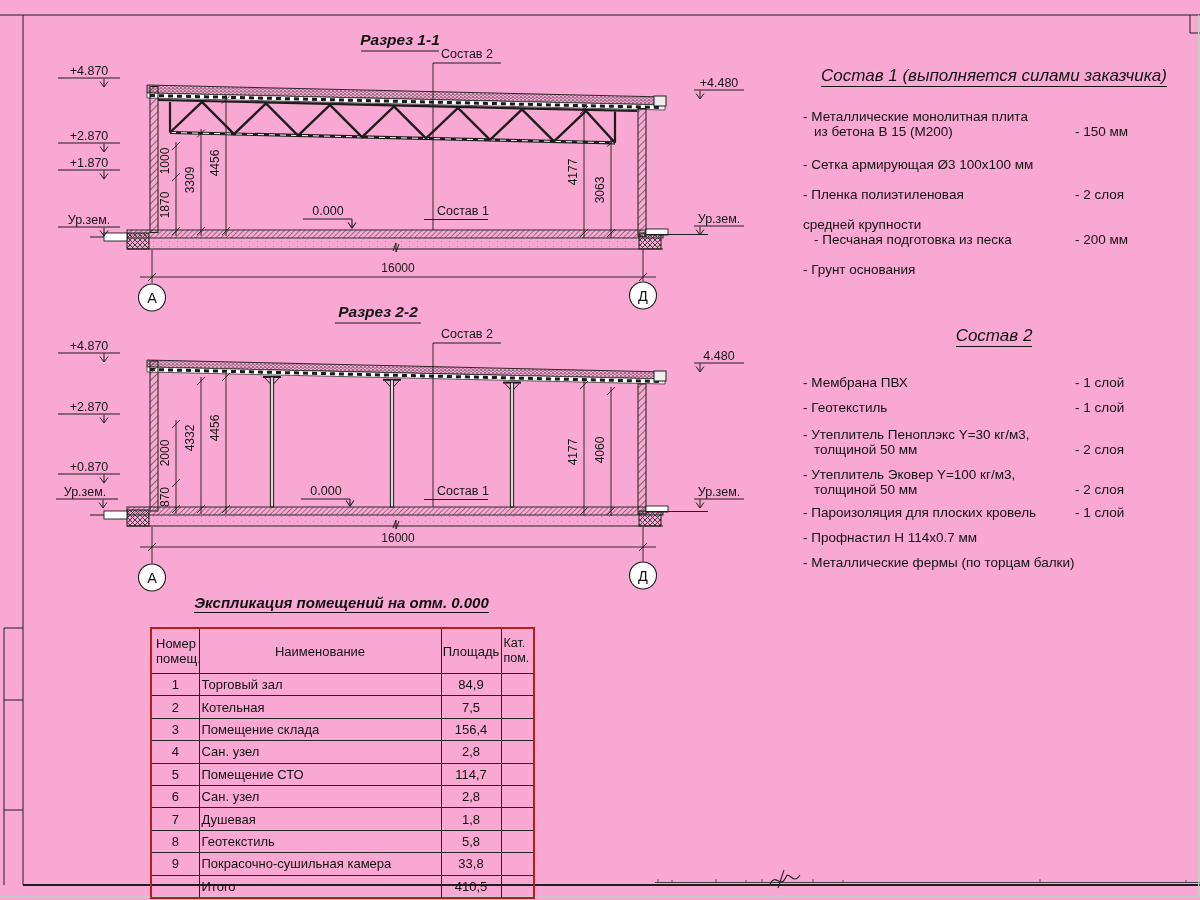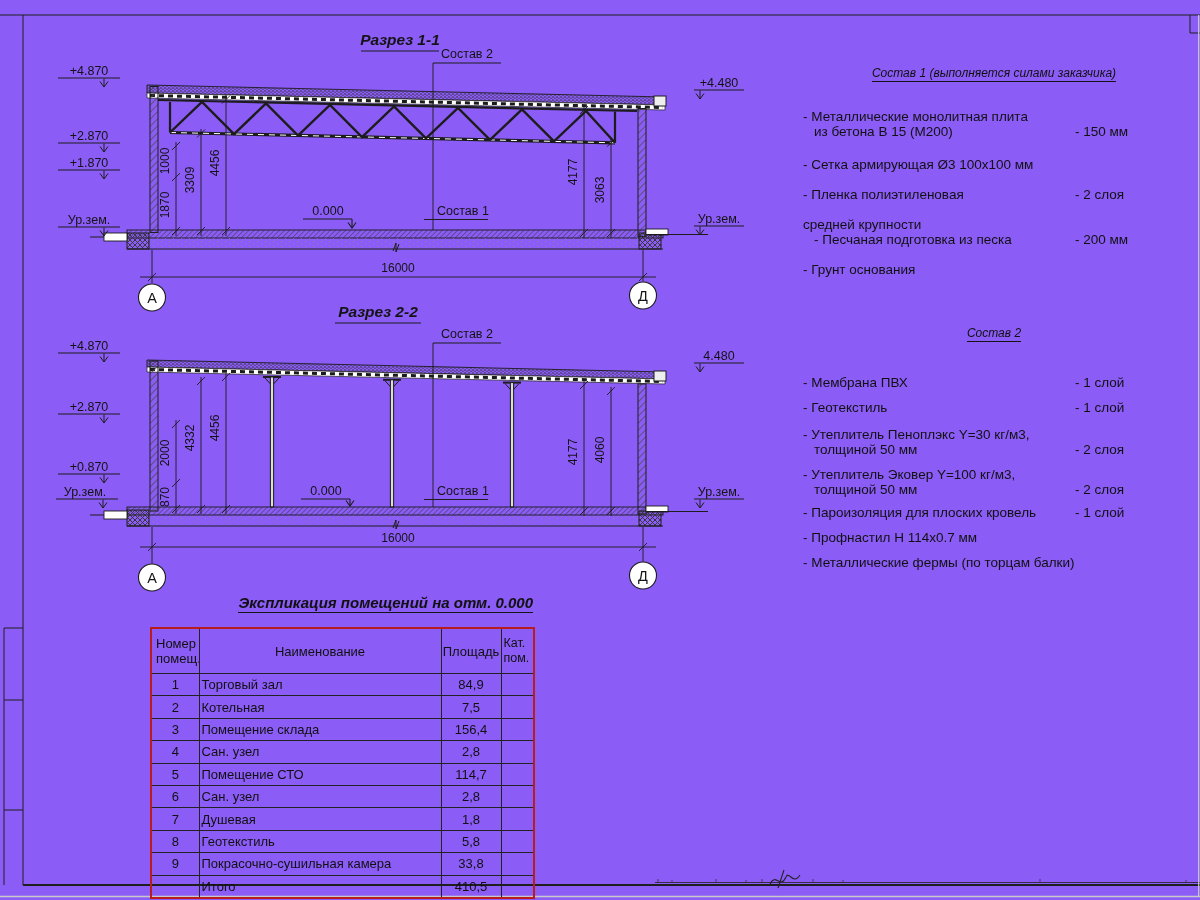--- a/index.html
+++ b/index.html
@@ -1,33 +1,33 @@
 <!DOCTYPE html>
 <html><head>
 <meta charset="utf-8">
 <style>
   html,body{margin:0;padding:0;background:#fff;width:1200px;height:900px;overflow:hidden;
     font-family:"Liberation Sans",sans-serif;color:#111;}
-  #sheet{position:relative;width:1200px;height:900px;background:#8b5cf6;}
+  #sheet{position:relative;width:1200px;height:900px;background:#f9a8d4;}
   svg{position:absolute;left:0;top:0;}
   svg text{font-family:"Liberation Sans",sans-serif;fill:#141414;}
   .t{font-size:12.5px;}
   .dim{font-size:12px;}
   .ttl{font-size:15.5px;font-weight:bold;font-style:italic;}
   .ax{font-size:14.5px;}
   
   .comp{position:absolute;width:398px;}
-  .comp-title{position:absolute;left:0;right:0;text-align:center;font-style:italic;font-size:12px;}
+  .comp-title{position:absolute;left:0;right:0;text-align:center;font-style:italic;font-size:17px;}
   .comp-title span{border-bottom:1.3px solid #141414;padding-bottom:1px;}
   .comp-item{position:absolute;left:8px;right:0;font-size:13.5px;line-height:15px;}
   .comp-line{display:block;}
   .comp-line + .comp-line{padding-left:11px;}
   .comp-value{position:absolute;left:272px;bottom:0;white-space:nowrap;}
   
-  .tbl-title{position:absolute;left:150px;width:383px;top:594px;text-align:right;
+  .tbl-title{position:absolute;left:150px;width:383px;top:594px;text-align:center;
     font-style:italic;font-weight:bold;font-size:15px;}
   .tbl-title span{border-bottom:1.4px solid #141414;padding-bottom:1px;}
   table.rooms{position:absolute;left:150px;top:627px;width:383px;border-collapse:collapse;
     table-layout:fixed;font-size:13px;}
   table.rooms td,table.rooms th{border:1px solid #222;padding:0 4px;overflow:hidden;
     white-space:nowrap;font-weight:normal;height:21.4px;}
   table.rooms{border:2px solid #b91c1c;}
   table.rooms tr.hdr th{height:44px;line-height:15px;}
   .c{text-align:center;}
   .l{text-align:left;}

